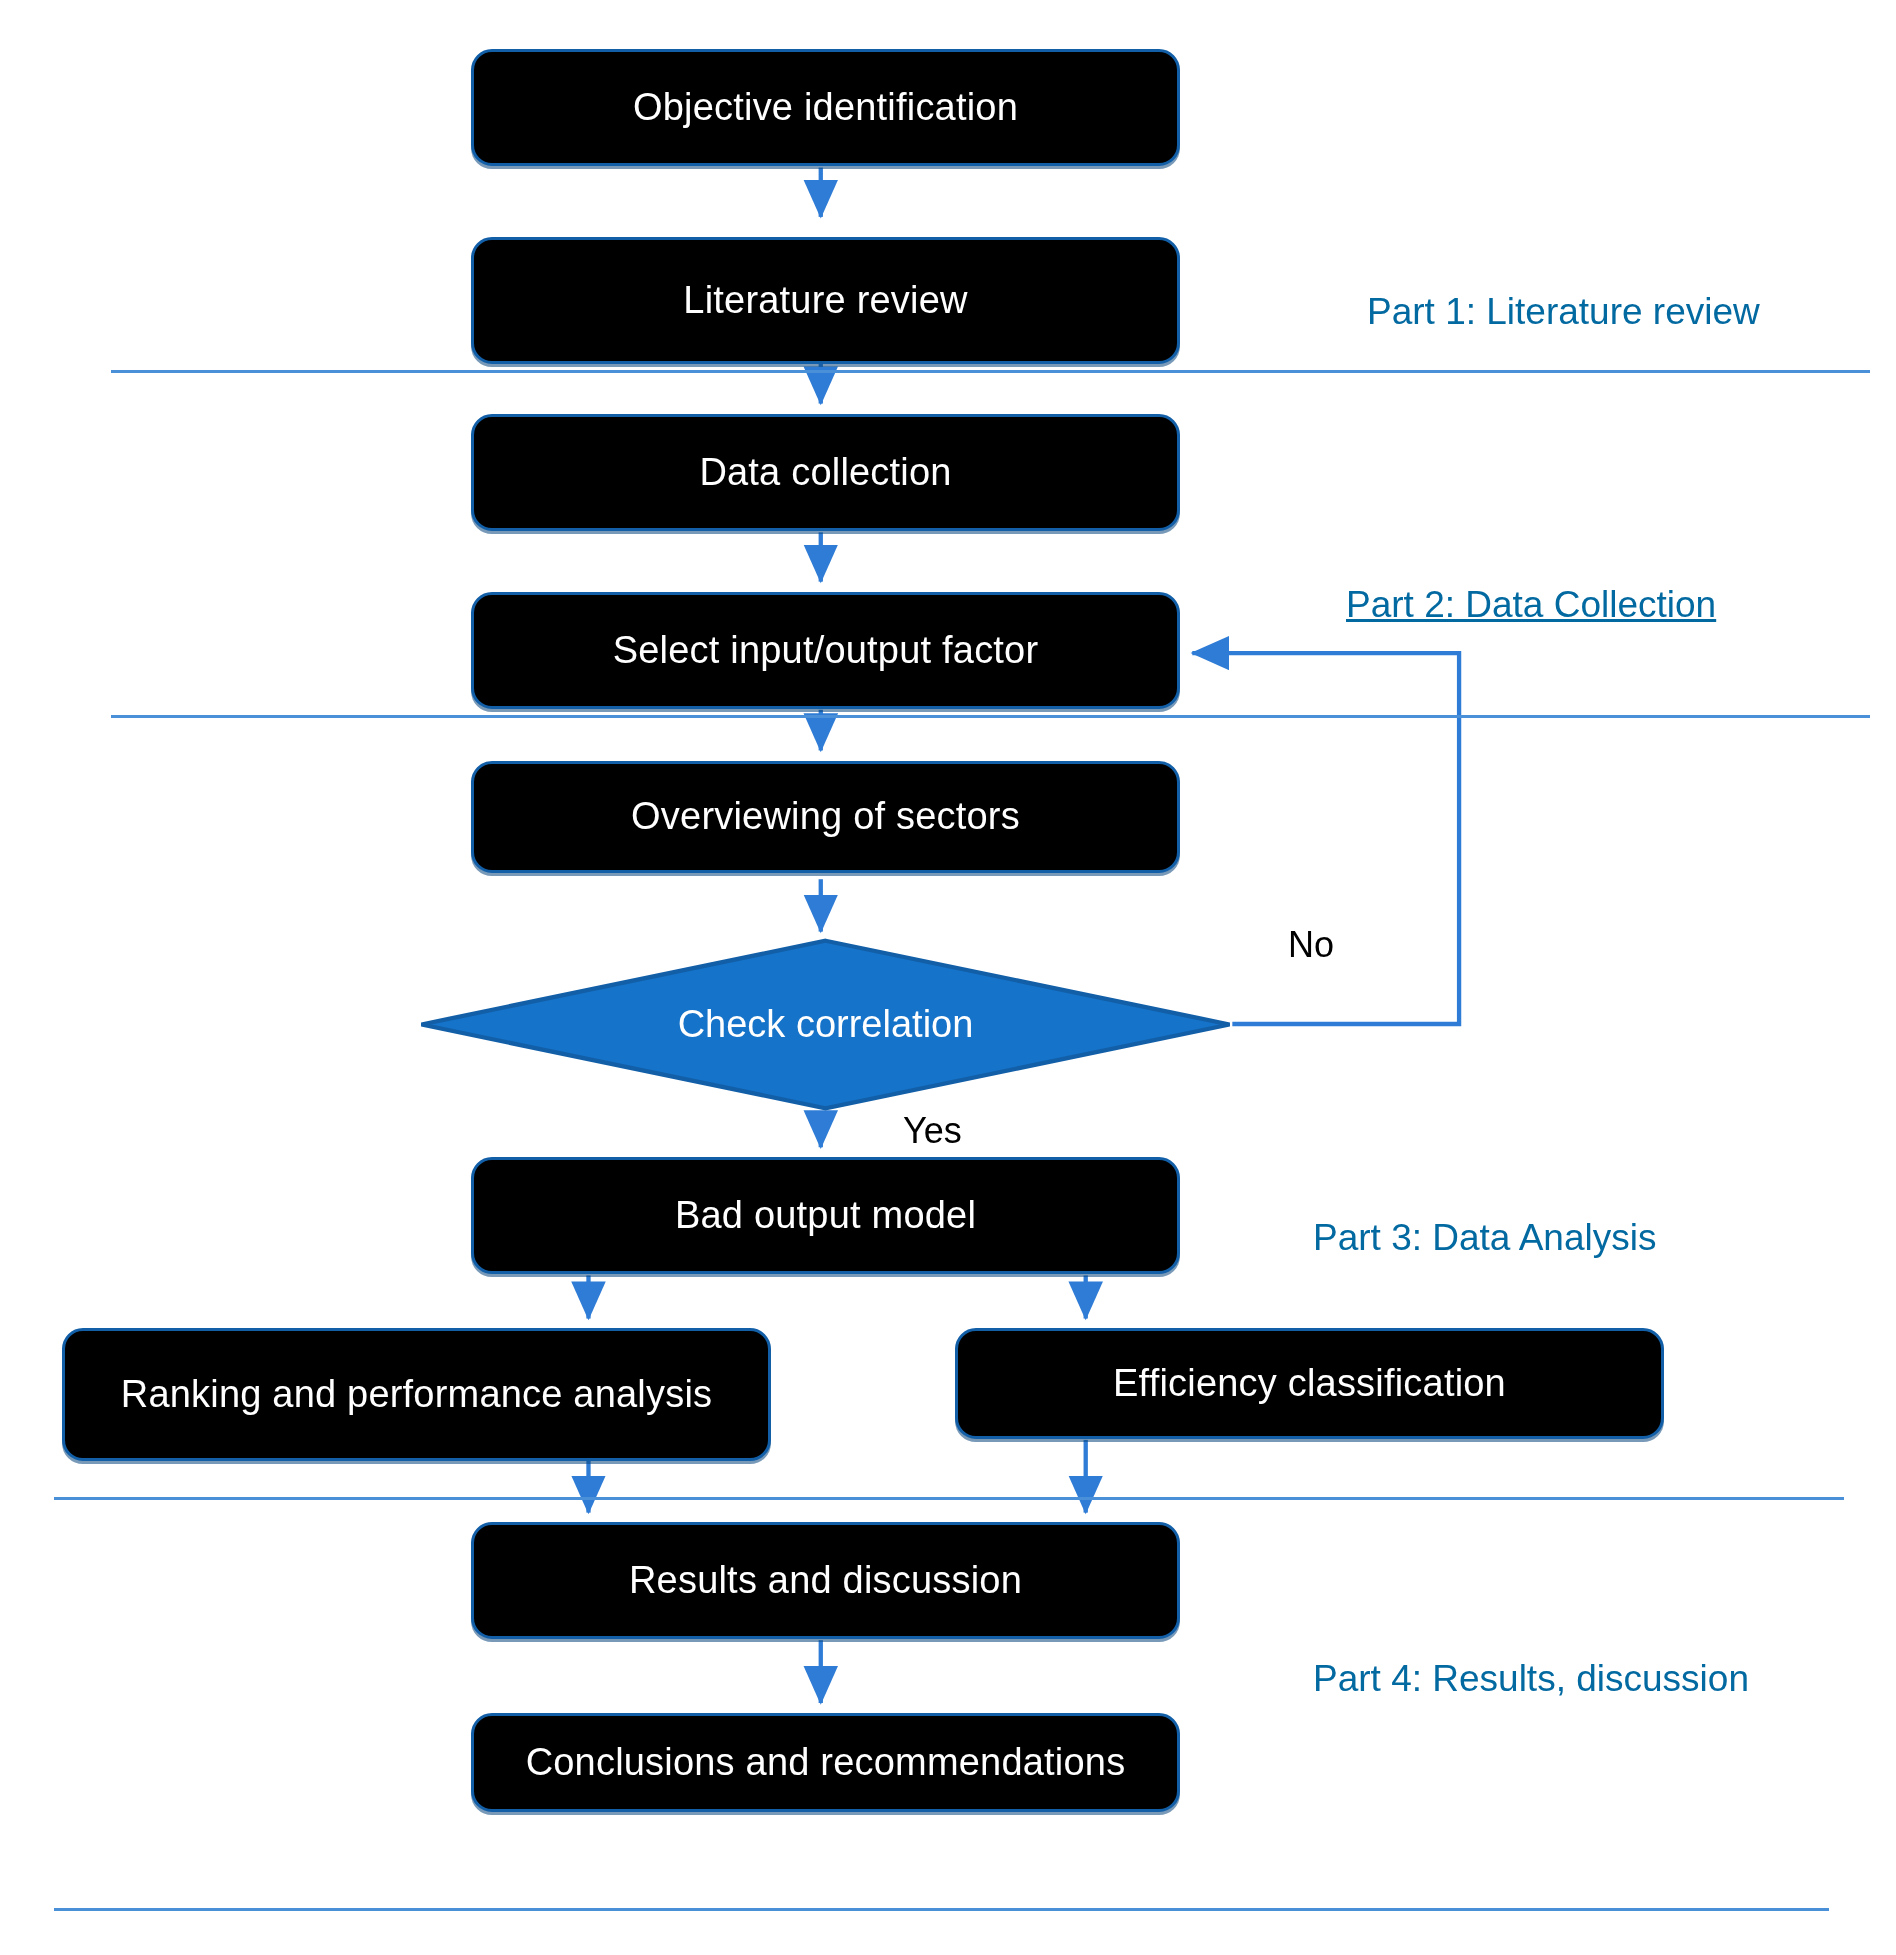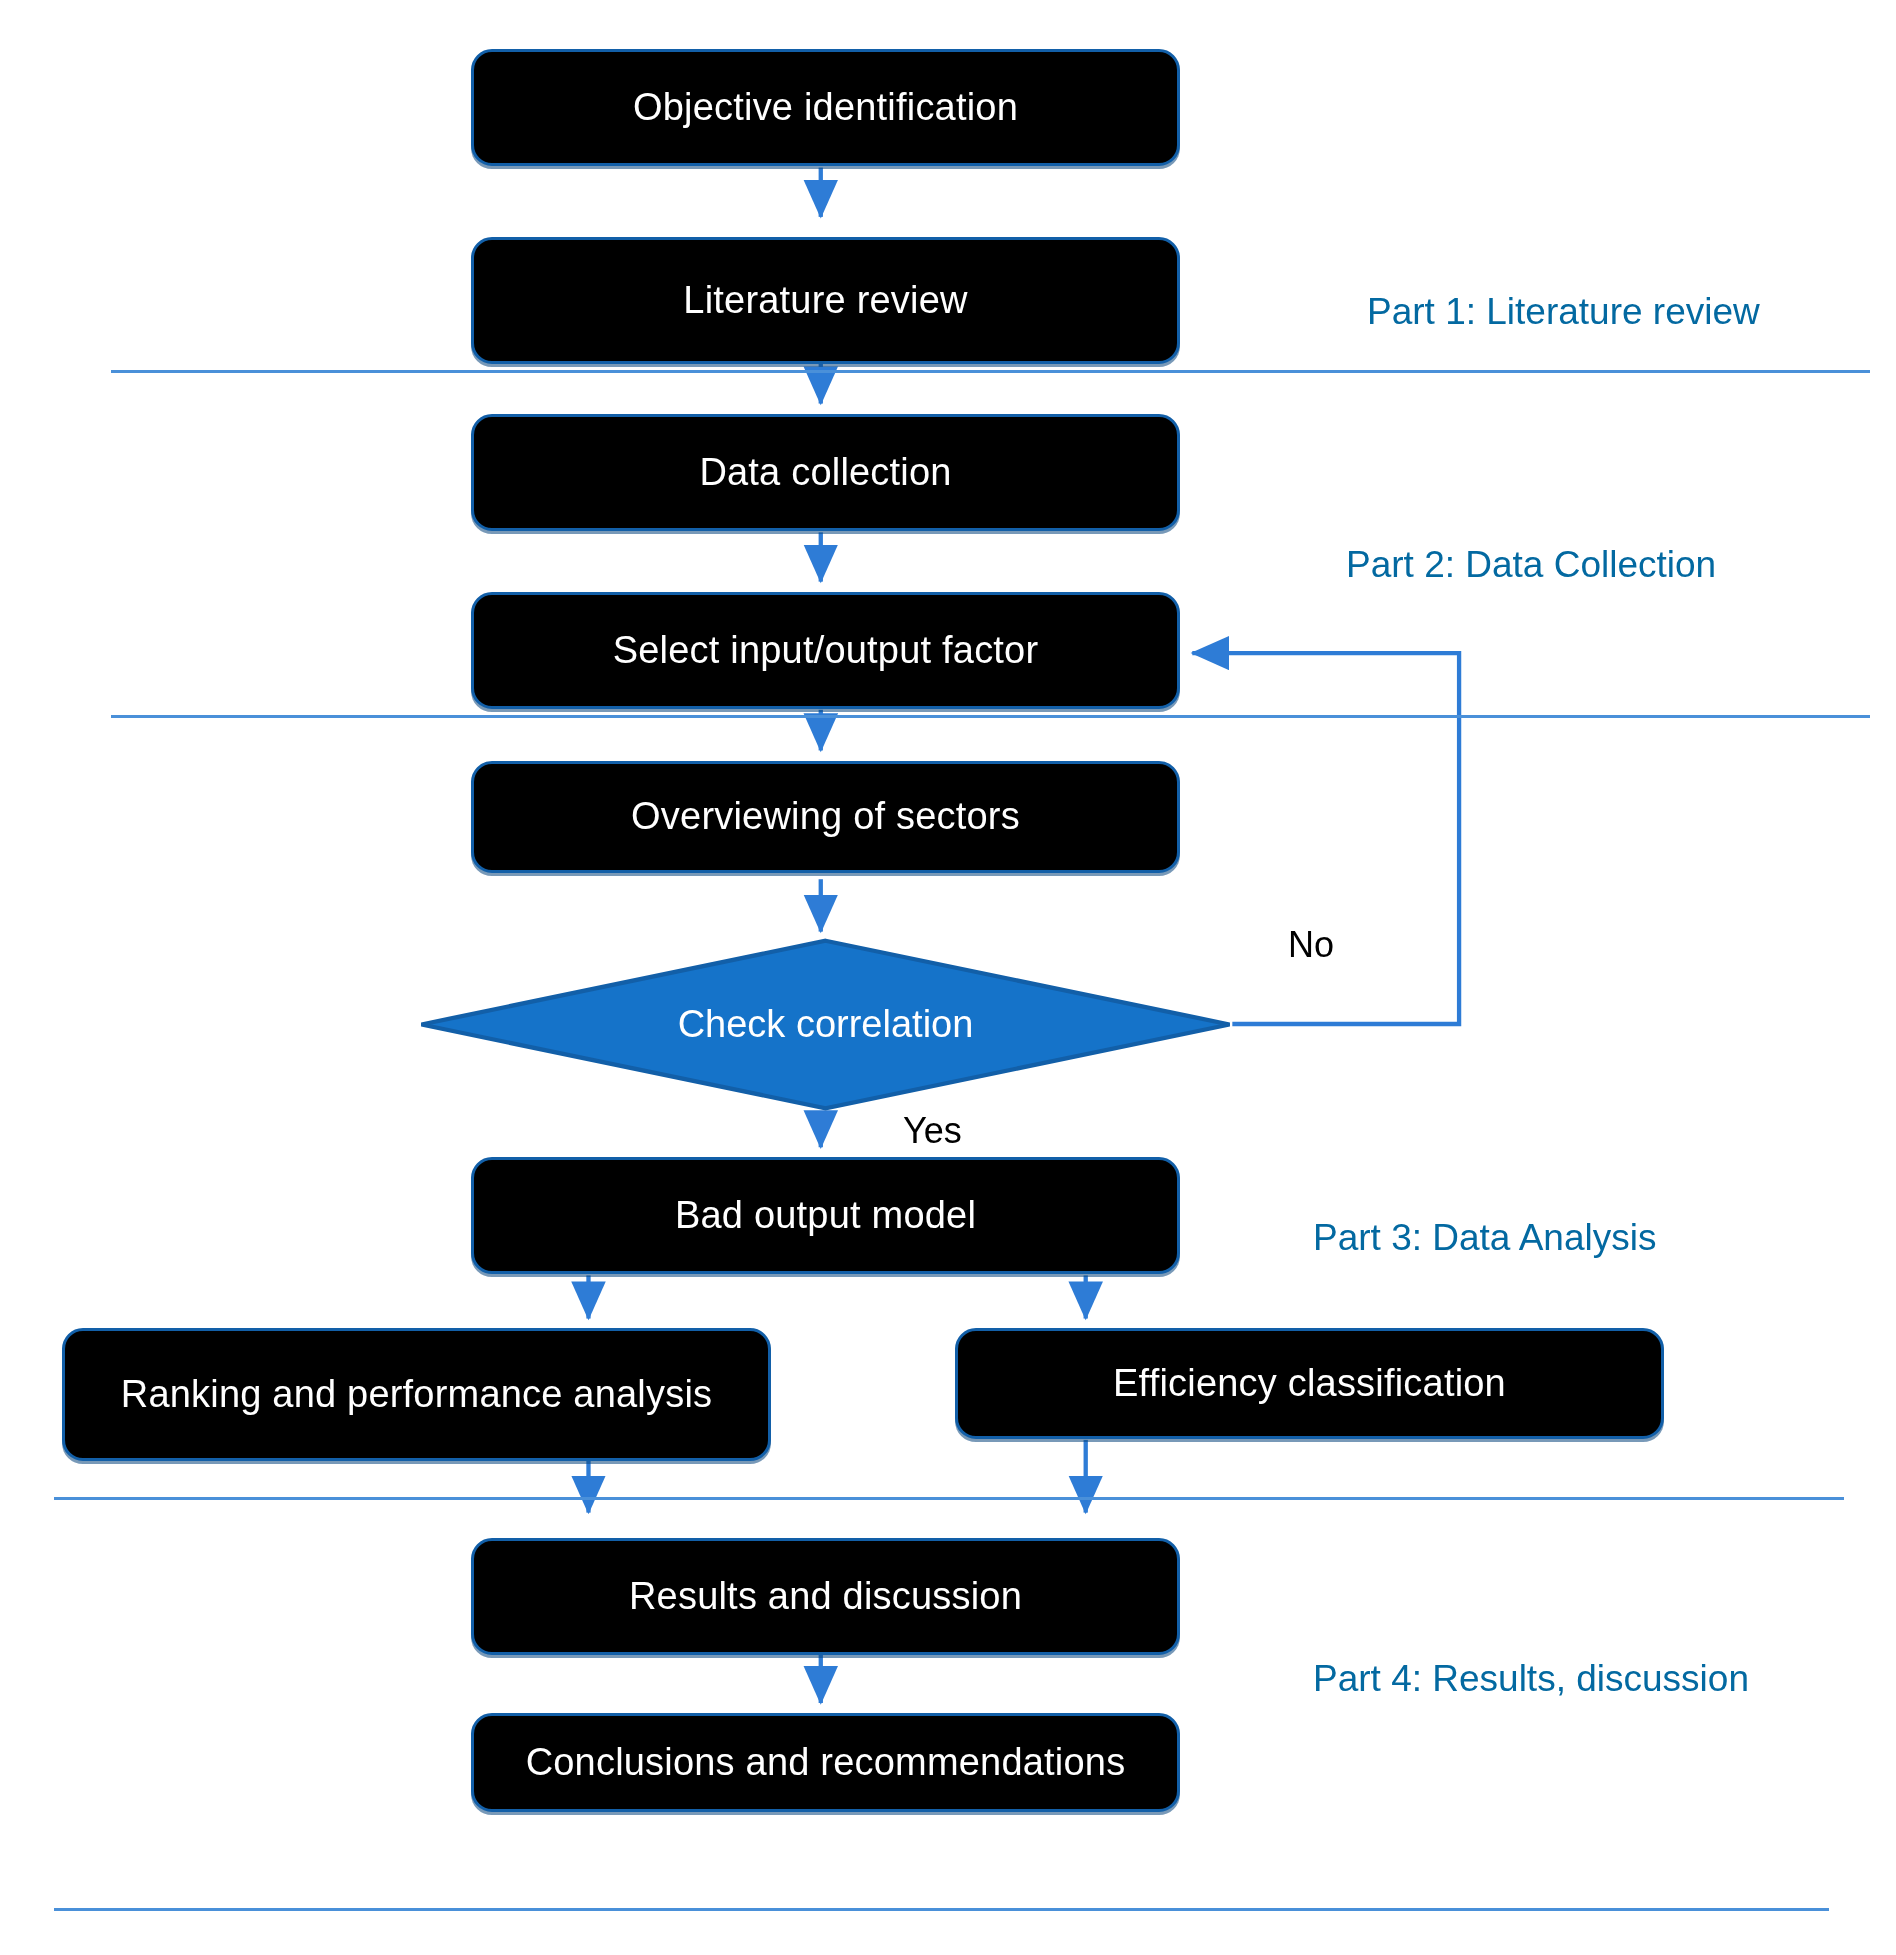--- a/index.html
+++ b/index.html
@@ -177,30 +177,30 @@
   </div>
 
   <div class="node" style="left:62px; top:1328px; width:709px; height:133px;">
     <span class="node-label">Ranking and performance analysis</span>
   </div>
 
   <div class="node" style="left:955px; top:1328px; width:709px; height:111px;">
     <span class="node-label">Efficiency classification</span>
   </div>
 
-  <div class="node" style="left:471px; top:1522px; width:709px; height:117px;margin-top:16px;">
+  <div class="node" style="left:471px; top:1522px; width:709px; height:117px;">
     <span class="node-label">Results and discussion</span>
   </div>
 
   <div class="node" style="left:471px; top:1713px; width:709px; height:99px;">
     <span class="node-label">Conclusions and recommendations</span>
   </div>
 
   <div class="edge-label" style="left:1288px; top:924px;">No</div>
   <div class="edge-label" style="left:903px; top:1110px;">Yes</div>
 
   <div class="part-label" style="left:1367px; top:291px;">Part 1: Literature review</div>
-  <div class="part-label" style="left:1346px; top:544px;">Part 2: Data Collection</div>
+  <div class="part-label" style="left:1346px; top:584px;text-decoration:underline;">Part 2: Data Collection</div>
   <div class="part-label" style="left:1313px; top:1217px;">Part 3: Data Analysis</div>
   <div class="part-label" style="left:1313px; top:1658px;">Part 4: Results, discussion</div>
 
 </div>
 
 
 </body></html>

